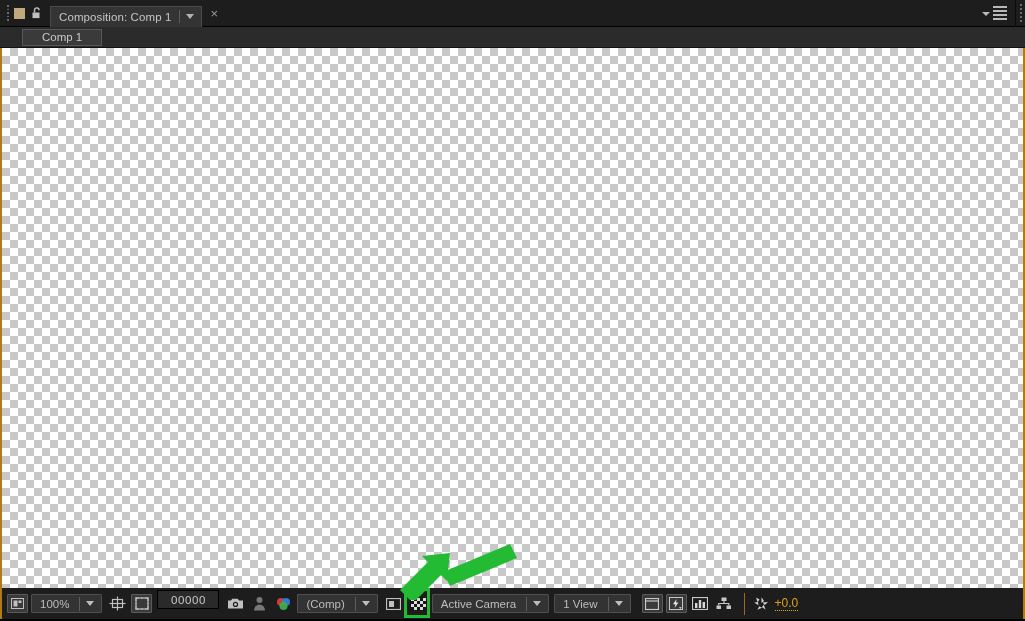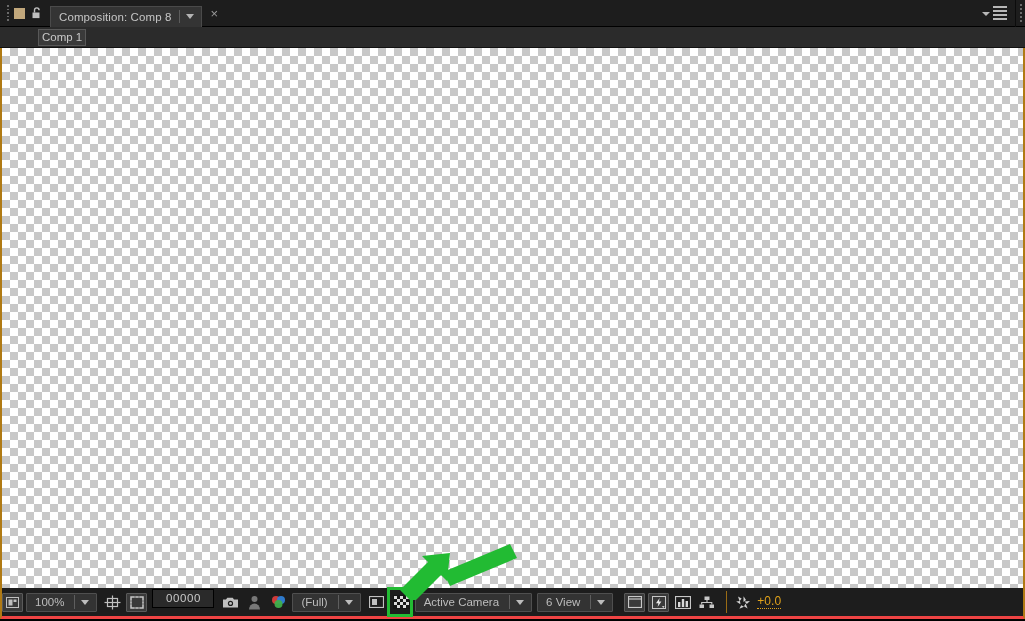--- a/index.html
+++ b/index.html
@@ -160,24 +160,23 @@
     align-items: center;
     padding-left: 22px;
   }
   .crumb {
     height: 17px;
     background: #3a3a3a;
     border: 1px solid #585858;
     box-sizing: border-box;
     display: flex;
     align-items: center;
-    padding: 0 3px;
+    padding: 0 19px;
     font-size: 11.5px;
     color: #c8c8c8;
-    margin-left: 16px;
   }
 
   
   .viewer {
     position: absolute;
     left: 0; top: 48px;
     width: 1025px;
     height: 540px;
     background-color: #ffffff;
     background-image:
@@ -192,24 +191,25 @@
 
   
   .toolbar {
     position: absolute;
     left: 0; top: 588px;
     width: 1025px;
     height: 33px;
     background: #1d1d1d;
     border-left: 2px solid #b07a14;
     border-right: 2px solid #b07a14;
-    border-bottom: 5px solid #ef4444;
-    box-sizing: border-box;
-    display: flex;
-    align-items: center;
+    border-bottom: 2px solid #ef4444;
+    box-sizing: border-box;
+    display: flex;
+    align-items: center;
+    padding-left: 5px;
     gap: 0;
   }
   .tb-icon {
     width: 21px;
     height: 19px;
     display: flex;
     align-items: center;
     justify-content: center;
     flex: none;
     margin-right: 3px;
@@ -343,21 +343,21 @@
     </div>
     <div class="comp-swatch"></div>
     <div class="lock-icon">
       <svg width="13" height="14" viewBox="0 0 13 14">
         <path d="M4.5 6.5 V4.2 a2.3 2.3 0 0 1 4.6 0" fill="none" stroke="#c0c0c0" stroke-width="1.4"></path>
         <rect x="2.5" y="6.5" width="7" height="5.6" fill="#c0c0c0"></rect>
       </svg>
     </div>
 
     <div class="panel-tab">
-      <span class="tab-label">Composition: Comp 8</span>
+      <span class="tab-label">Composition: Comp 1</span>
       <span class="tab-sep"></span>
       <span class="tri-down"></span>
     </div>
     <span class="tab-close">×</span>
 
     <div class="titlebar-right">
       <div class="panel-menu-btn">
         <span class="menu-tri"></span>
         <span class="hamburger">
           <i></i>
@@ -444,21 +444,21 @@
 
     <div class="tb-icon plain">
       <svg width="18" height="14" viewBox="0 0 18 14">
         <circle cx="6" cy="5" r="4" fill="#cf3b3b"></circle>
         <circle cx="11" cy="5" r="4" fill="#2f7fd6" opacity="0.95"></circle>
         <circle cx="8.5" cy="9" r="4" fill="#3fae4b" opacity="0.95"></circle>
       </svg>
     </div>
 
     <div class="field">
-      <span class="fval">(Full)</span>
+      <span class="fval">(Comp)</span>
       <span class="fsep"></span>
       <span class="ftri"></span>
     </div>
 
     <div class="tb-icon plain">
       <svg width="15" height="12" viewBox="0 0 15 12">
         <rect x="0.5" y="0.5" width="14" height="11" fill="none" stroke="#c0c0c0" stroke-width="1.2"></rect>
         <rect x="3" y="3" width="5" height="6" fill="#c0c0c0"></rect>
       </svg>
     </div>
@@ -484,21 +484,21 @@
       <div class="highlight-ring"></div>
     </div>
 
     <div class="field" style="margin-left:0;">
       <span class="fval">Active Camera</span>
       <span class="fsep"></span>
       <span class="ftri"></span>
     </div>
 
     <div class="field">
-      <span class="fval">6 View</span>
+      <span class="fval">1 View</span>
       <span class="fsep"></span>
       <span class="ftri"></span>
     </div>
 
     <div class="tb-icon boxed" style="margin-left:6px;">
       <svg width="14" height="12" viewBox="0 0 14 12">
         <rect x="0.5" y="0.5" width="13" height="11" fill="none" stroke="#c8c8c8" stroke-width="1.2"></rect>
         <line x1="0.5" y1="3" x2="13.5" y2="3" stroke="#c8c8c8" stroke-width="1.2"></line>
       </svg>
     </div>

